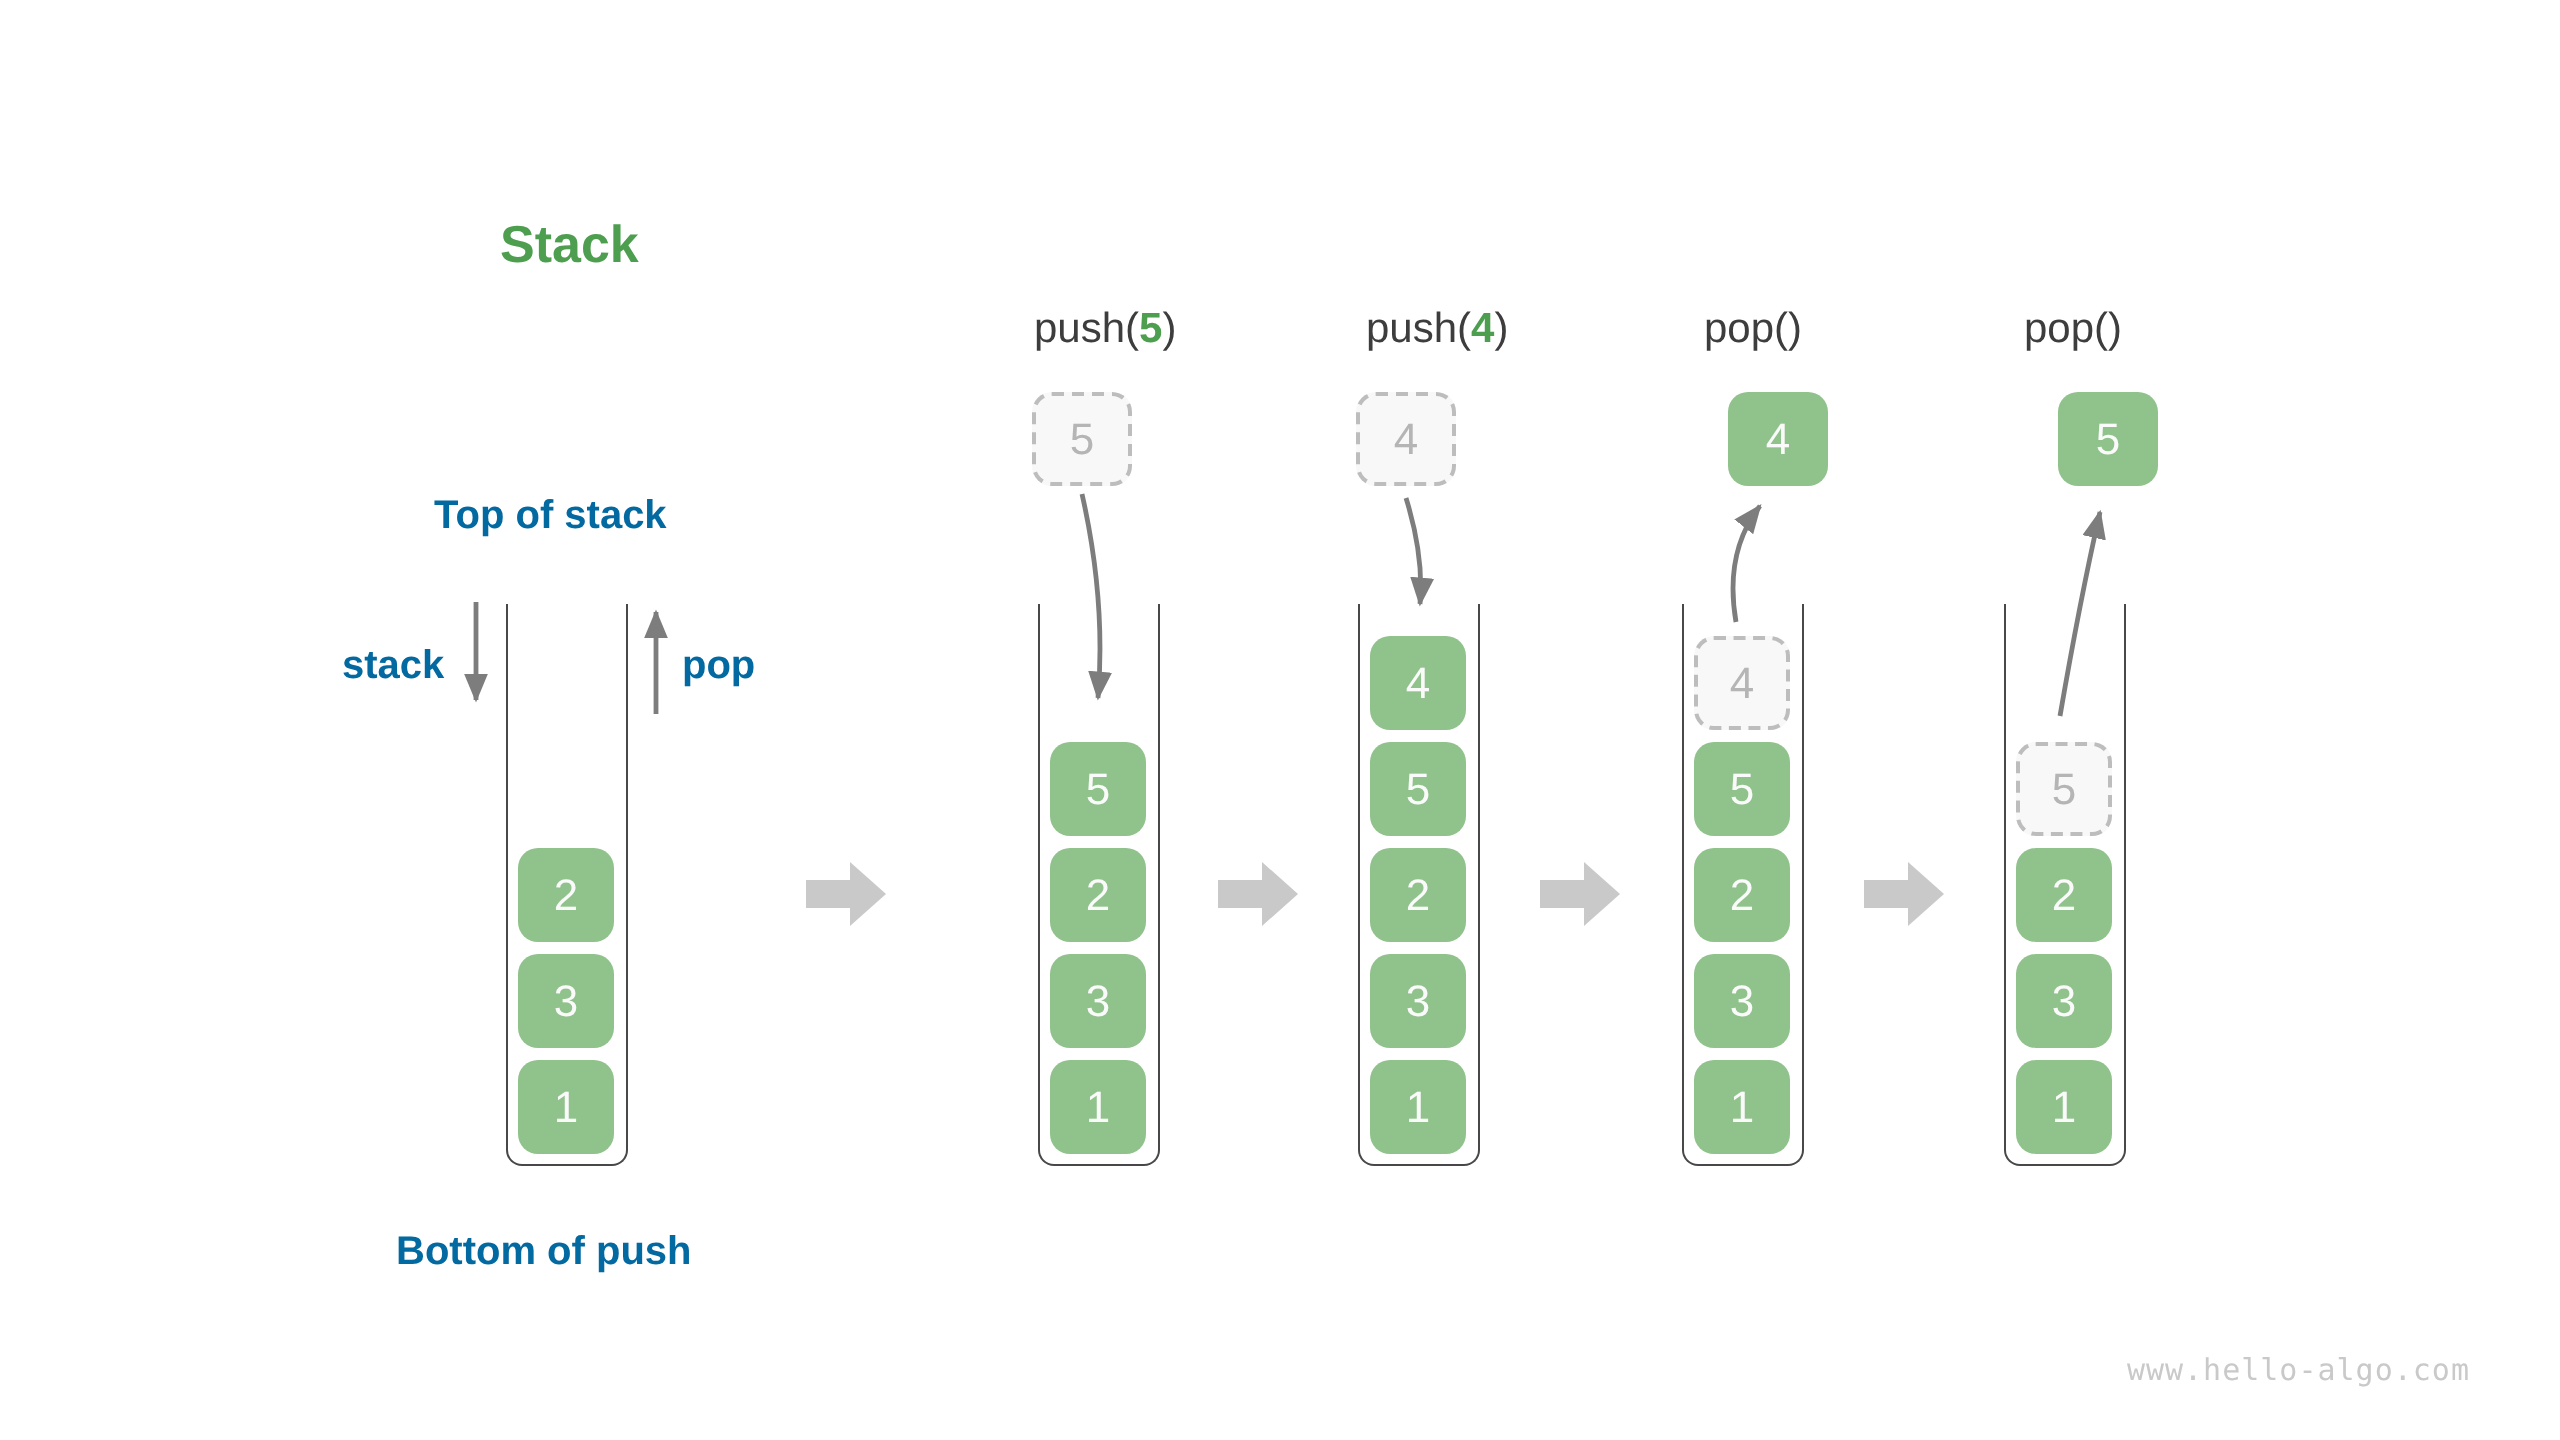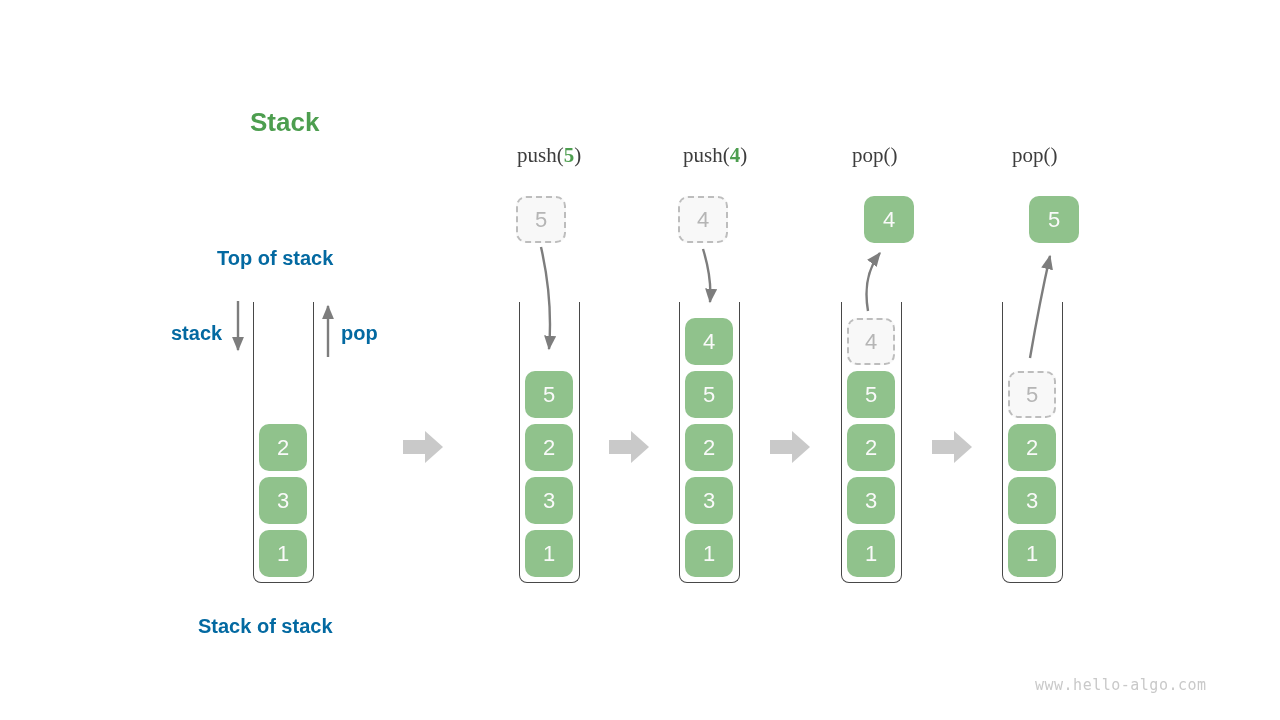--- a/index.html
+++ b/index.html
@@ -4,50 +4,50 @@
 <style>
   html,body{margin:0;padding:0;background:#ffffff;}
   .canvas{position:relative;width:1280px;height:720px;background:#ffffff;overflow:hidden;
           font-family:"Liberation Sans",sans-serif;}
   .hd{position:absolute;font-weight:bold;color:#0369a1;font-size:20px;white-space:nowrap;}
   .title{left:250px;top:107px;font-size:26px;color:#4d9e4f;}
   .top-label{left:217px;top:247px;}
   .push-label{left:171px;top:322px;}
   .pop-label{left:341px;top:322px;text-align:right;}
   .bottom-label{left:198px;top:615px;}
-  .op{position:absolute;top:143px;font-family:Liberation Serif, serif;
+  .op{position:absolute;top:153px;font-family:Liberation Sans, sans-serif;
       font-size:21px;color:#3d3d3d;white-space:nowrap;}
   .op .arg{color:#4d9e4f;font-weight:bold;}
   .container{position:absolute;top:302px;width:61px;height:281px;box-sizing:border-box;
              border-left:1.5px solid #484848;border-right:1.5px solid #484848;
              border-bottom:1.5px solid #484848;border-radius:0 0 8px 8px;}
   .block{position:absolute;left:5px;width:48px;height:47px;border-radius:10px;background:#90c28c;
          color:#fafafa;font-size:22px;display:flex;align-items:center;justify-content:center;
          box-sizing:border-box;}
   .ghost{background:#f8f8f8;border:2px dashed #bdbdbd;color:#b5b5b5;}
   .s0{top:228px}.s1{top:175px}.s2{top:122px}.s3{top:69px}.s4{top:16px}
   .floatbox{position:absolute;top:196px;width:50px;height:47px;border-radius:10px;background:#90c28c;
             color:#fafafa;font-size:22px;display:flex;align-items:center;justify-content:center;
             box-sizing:border-box;}
   .floatbox.ghost{background:#f8f8f8;border:2px dashed #bdbdbd;color:#b5b5b5;}
   .overlay{position:absolute;left:0;top:0;pointer-events:none;}
-  .watermark{position:absolute;left:1035px;top:676px;width:200px;text-align:left;
+  .watermark{position:absolute;left:1035px;top:676px;width:200px;text-align:right;
              font-family:"DejaVu Sans Mono","Liberation Mono",monospace;font-size:15px;
              letter-spacing:.5px;color:#c9c9c9;}
 </style>
 </head>
 <body>
 
 <div class="canvas">
 
   <div class="hd title">Stack</div>
   <div class="hd top-label">Top of stack</div>
   <div class="hd push-label">stack</div>
   <div class="hd pop-label">pop</div>
-  <div class="hd bottom-label">Stack of stack</div>
+  <div class="hd bottom-label">Bottom of push</div>
 
   <svg class="overlay" width="1280" height="720">
     <defs>
       <marker id="ah" markerWidth="6.5" markerHeight="6" refX="5.5" refY="2.5" orient="auto">
         <path d="M0,0 L6,2.5 L0,5 Z" fill="#7d7d7d"></path>
       </marker>
     </defs>
 
     <path d="M238,301 L238,350" stroke="#7d7d7d" stroke-width="2.4" fill="none" marker-end="url(#ah)"></path>
     <path d="M328,357 L328,306" stroke="#7d7d7d" stroke-width="2.4" fill="none" marker-end="url(#ah)"></path>

